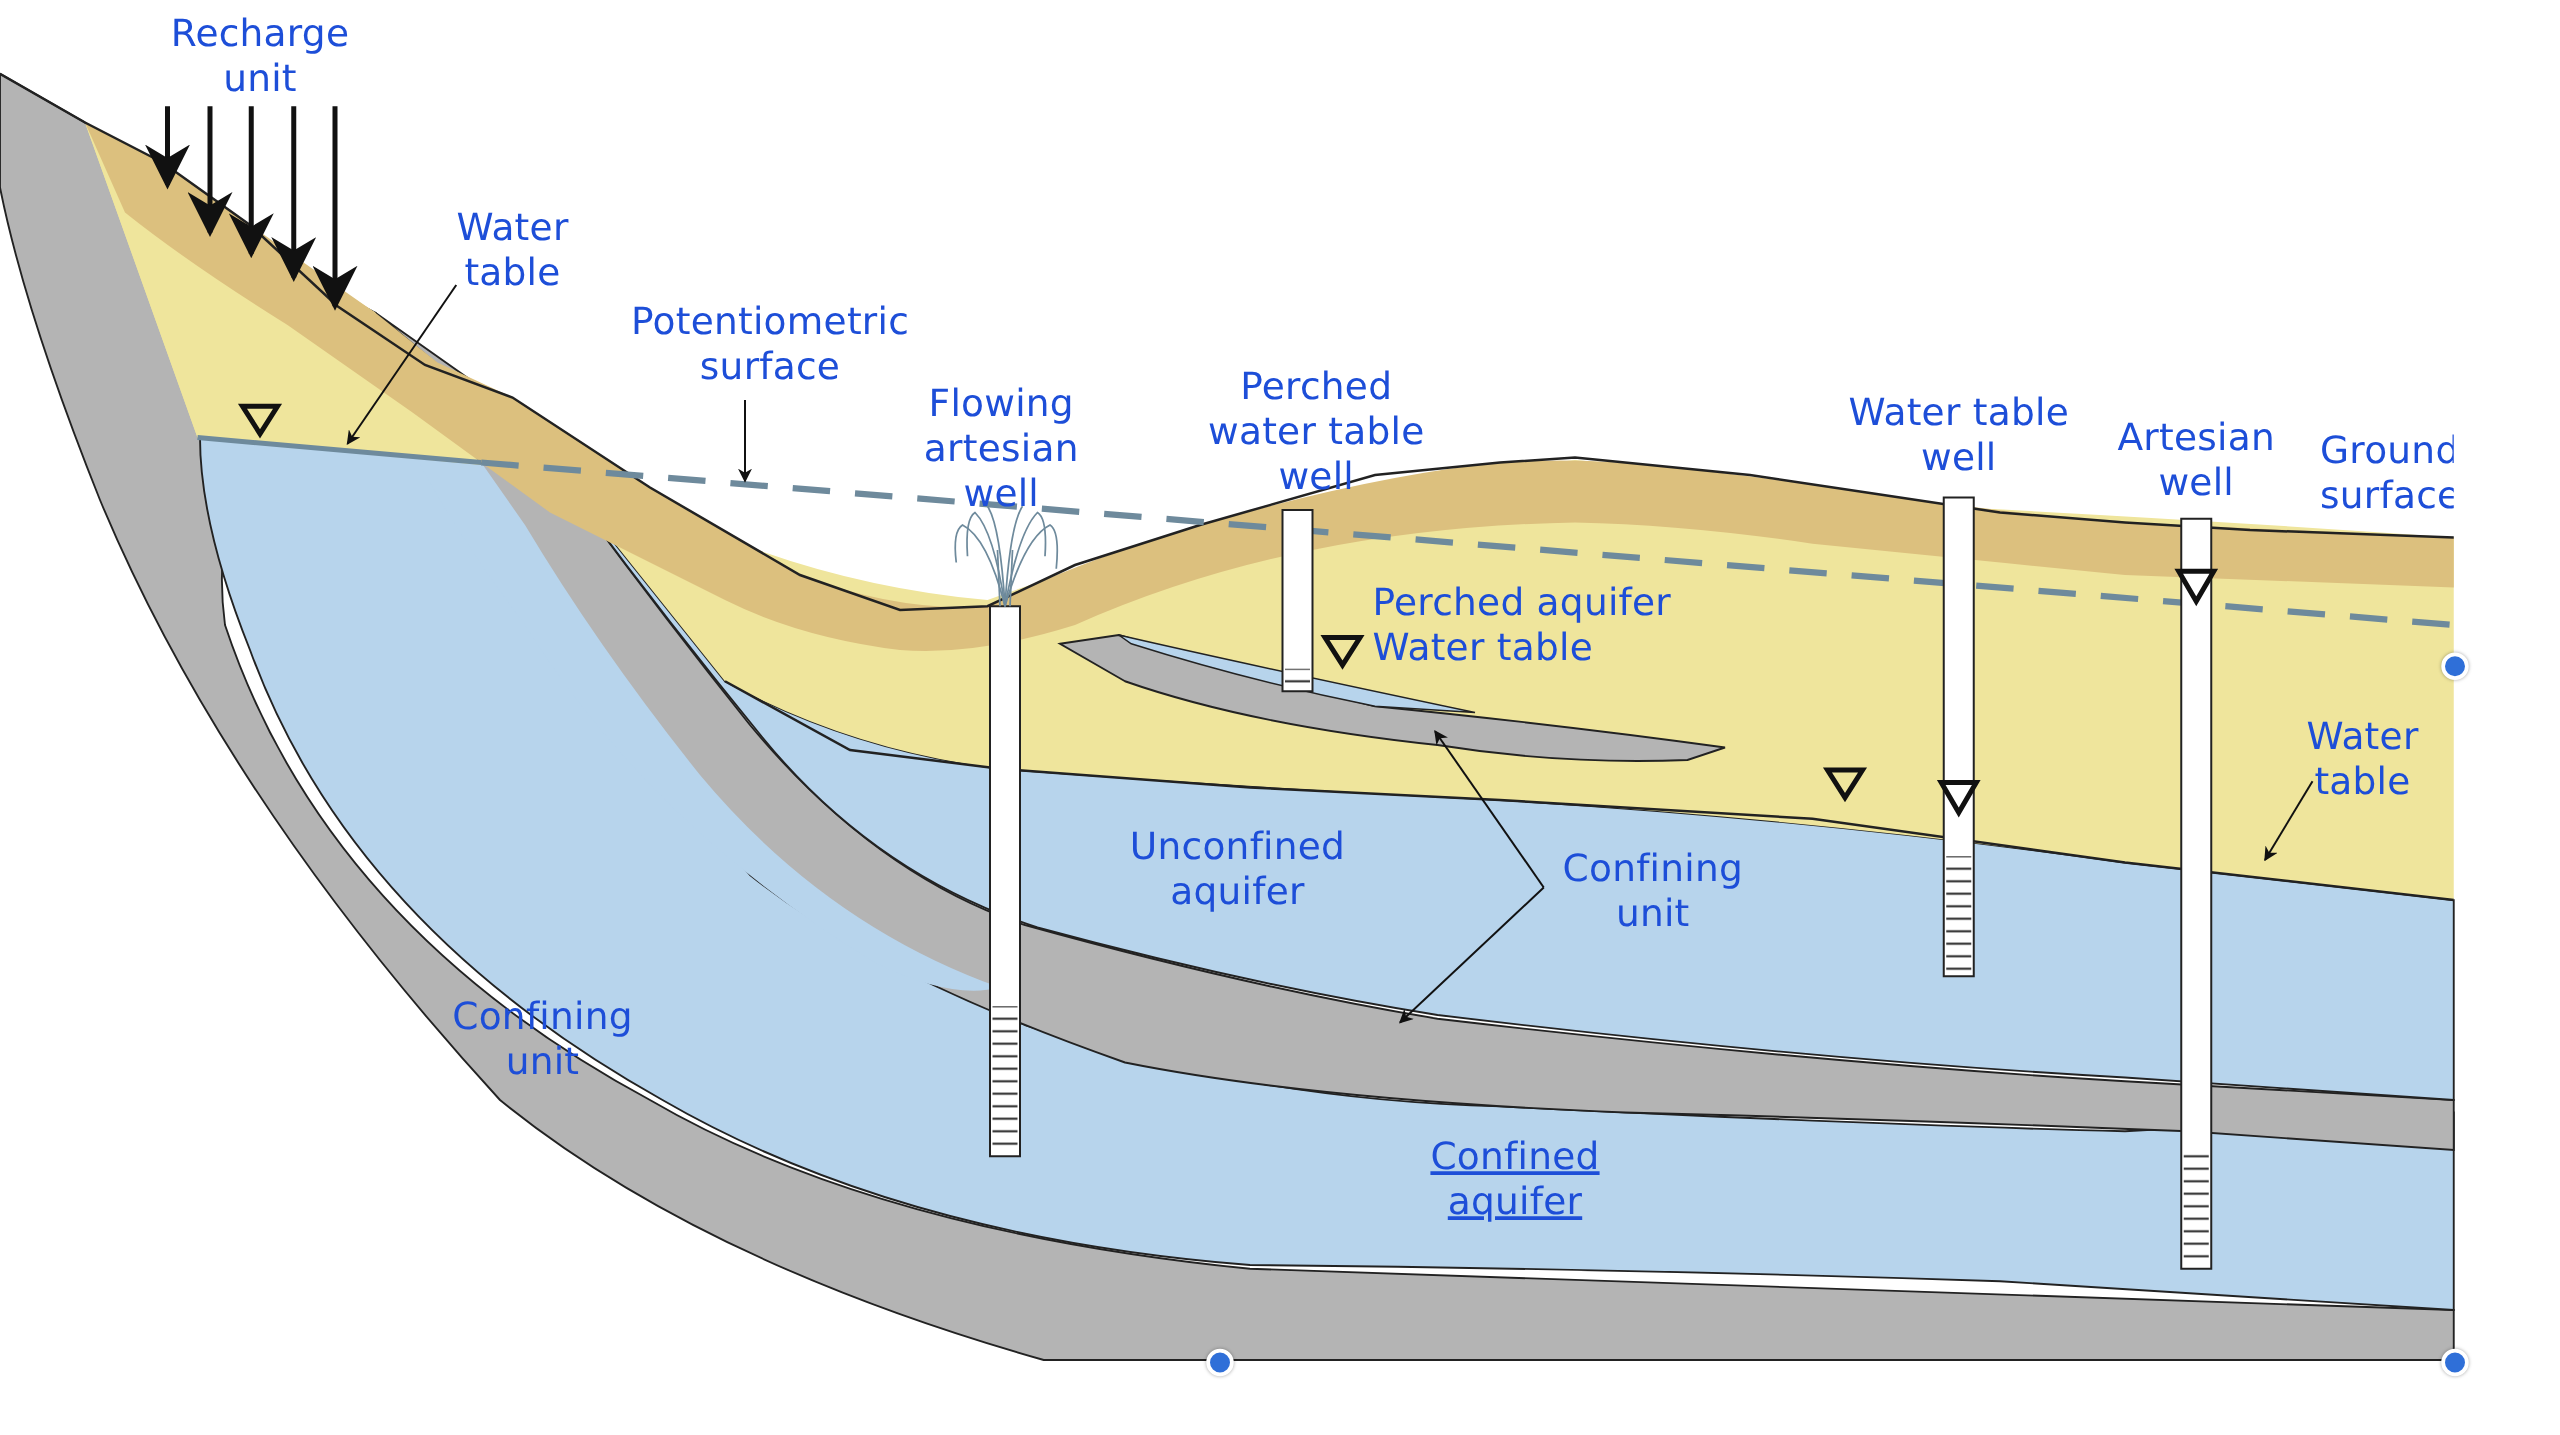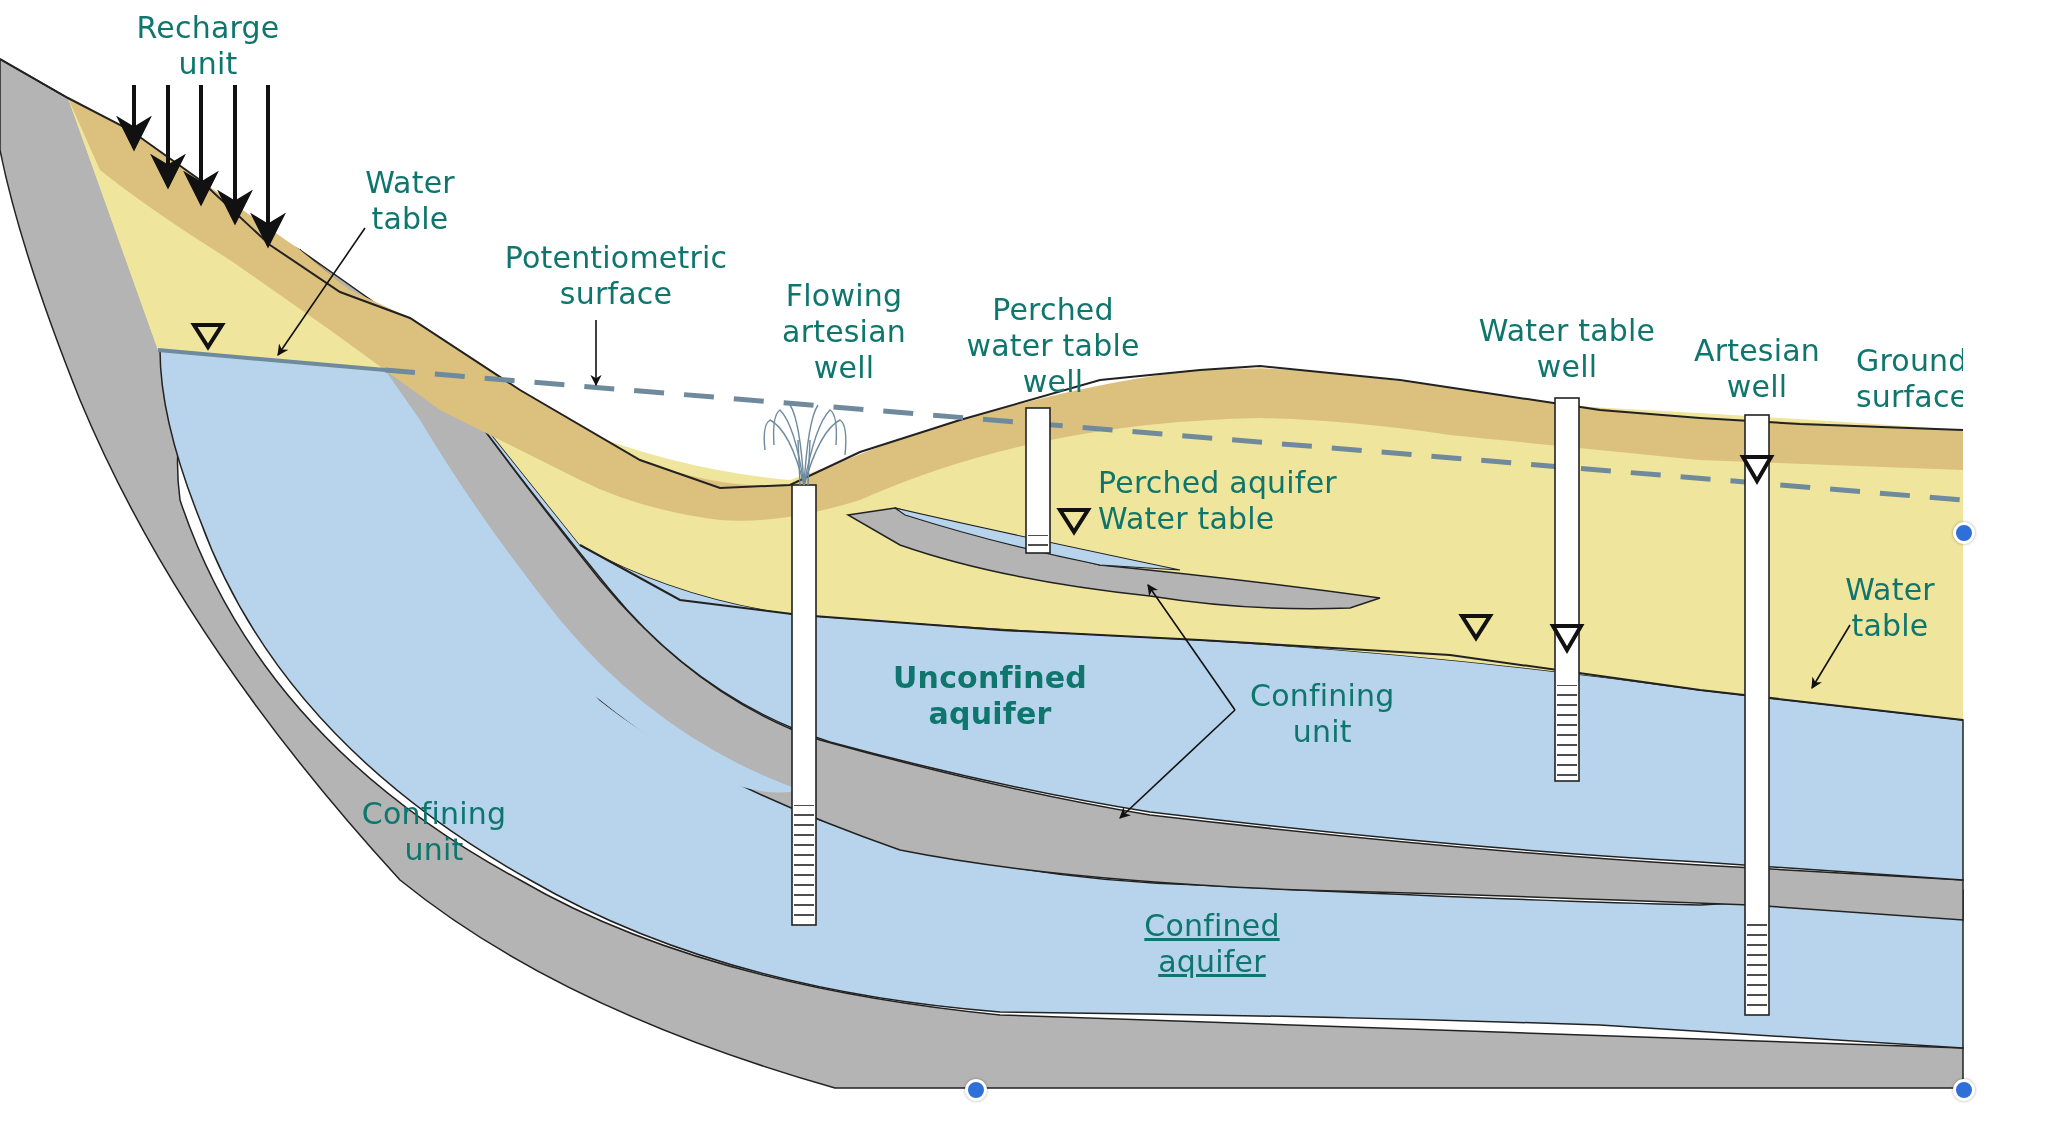--- a/index.html
+++ b/index.html
@@ -1,18 +1,18 @@
 <!DOCTYPE html>
 <html><head>
 <meta charset="utf-8">
 <style>
   html, body { margin:0; padding:0; background:#ffffff; }
   body { width:2048px; height:1148px; overflow:hidden; position:relative; font-family:"DejaVu Sans", sans-serif; }
   #diagram { position:absolute; left:0; top:0; width:2048px; height:1148px; }
-  .lbl { position:absolute; font-family:"DejaVu Sans", sans-serif; font-size:30px; line-height:36px; color:#0f766e; text-align:center; white-space:nowrap; transform:translateX(-50%); letter-spacing:0.2px; }
+  .lbl { position:absolute; font-family:"DejaVu Sans", sans-serif; font-size:30px; line-height:36px; color:#1d4ed8; text-align:center; white-space:nowrap; transform:translateX(-50%); letter-spacing:0.2px; }
   .lbl span { display:block; }
   .lbl.left { transform:none; text-align:center; }
   .handle { position:absolute; width:16px; height:16px; border-radius:50%; background:#2f6fd8; border:3px solid #ffffff; box-shadow:0 0 3px rgba(0,0,0,0.35); transform:translate(-50%,-50%); }
 </style>
 </head>
 <body>
 
 <svg id="diagram" viewBox="0 0 2048 1148" xmlns="http://www.w3.org/2000/svg">
   <defs>
     <marker id="arrowHead" viewBox="0 0 10 10" refX="9" refY="5" markerWidth="9" markerHeight="9" orient="auto">
@@ -117,21 +117,21 @@
   <span>unit</span>
 </div>
 <div class="lbl" style="left:410px; top:165px;">
   <span>Water</span>
   <span>table</span>
 </div>
 <div class="lbl" style="left:604px; top:240px;margin-left:12px;">
   <span>Potentiometric</span>
   <span>surface</span>
 </div>
-<div class="lbl" style="left:801px; top:278px;margin-left:43px;">
+<div class="lbl" style="left:801px; top:306px;">
   <span>Flowing</span>
   <span>artesian</span>
   <span>well</span>
 </div>
 <div class="lbl" style="left:1040px; top:292px;margin-left:13px;">
   <span>Perched</span>
   <span>water table</span>
   <span>well</span>
 </div>
 <div class="lbl" style="left:1567px; top:313px;">
@@ -149,21 +149,21 @@
 <div class="lbl left" style="left:1098px; top:465px;">
   <span>Perched aquifer</span>
 </div>
 <div class="lbl left" style="left:1098px; top:501px;">
   <span>Water table</span>
 </div>
 <div class="lbl" style="left:1890px; top:572px;">
   <span>Water</span>
   <span>table</span>
 </div>
-<div class="lbl" style="left:990px; top:660px;font-weight:bold;">
+<div class="lbl" style="left:990px; top:660px;">
   <span>Unconfined</span>
   <span>aquifer</span>
 </div>
 <div class="lbl left" style="left:1250px; top:678px;">
   <span>Confining</span>
   <span>unit</span>
 </div>
 <div class="lbl" style="left:434px; top:796px;">
   <span>Confining</span>
   <span>unit</span>

